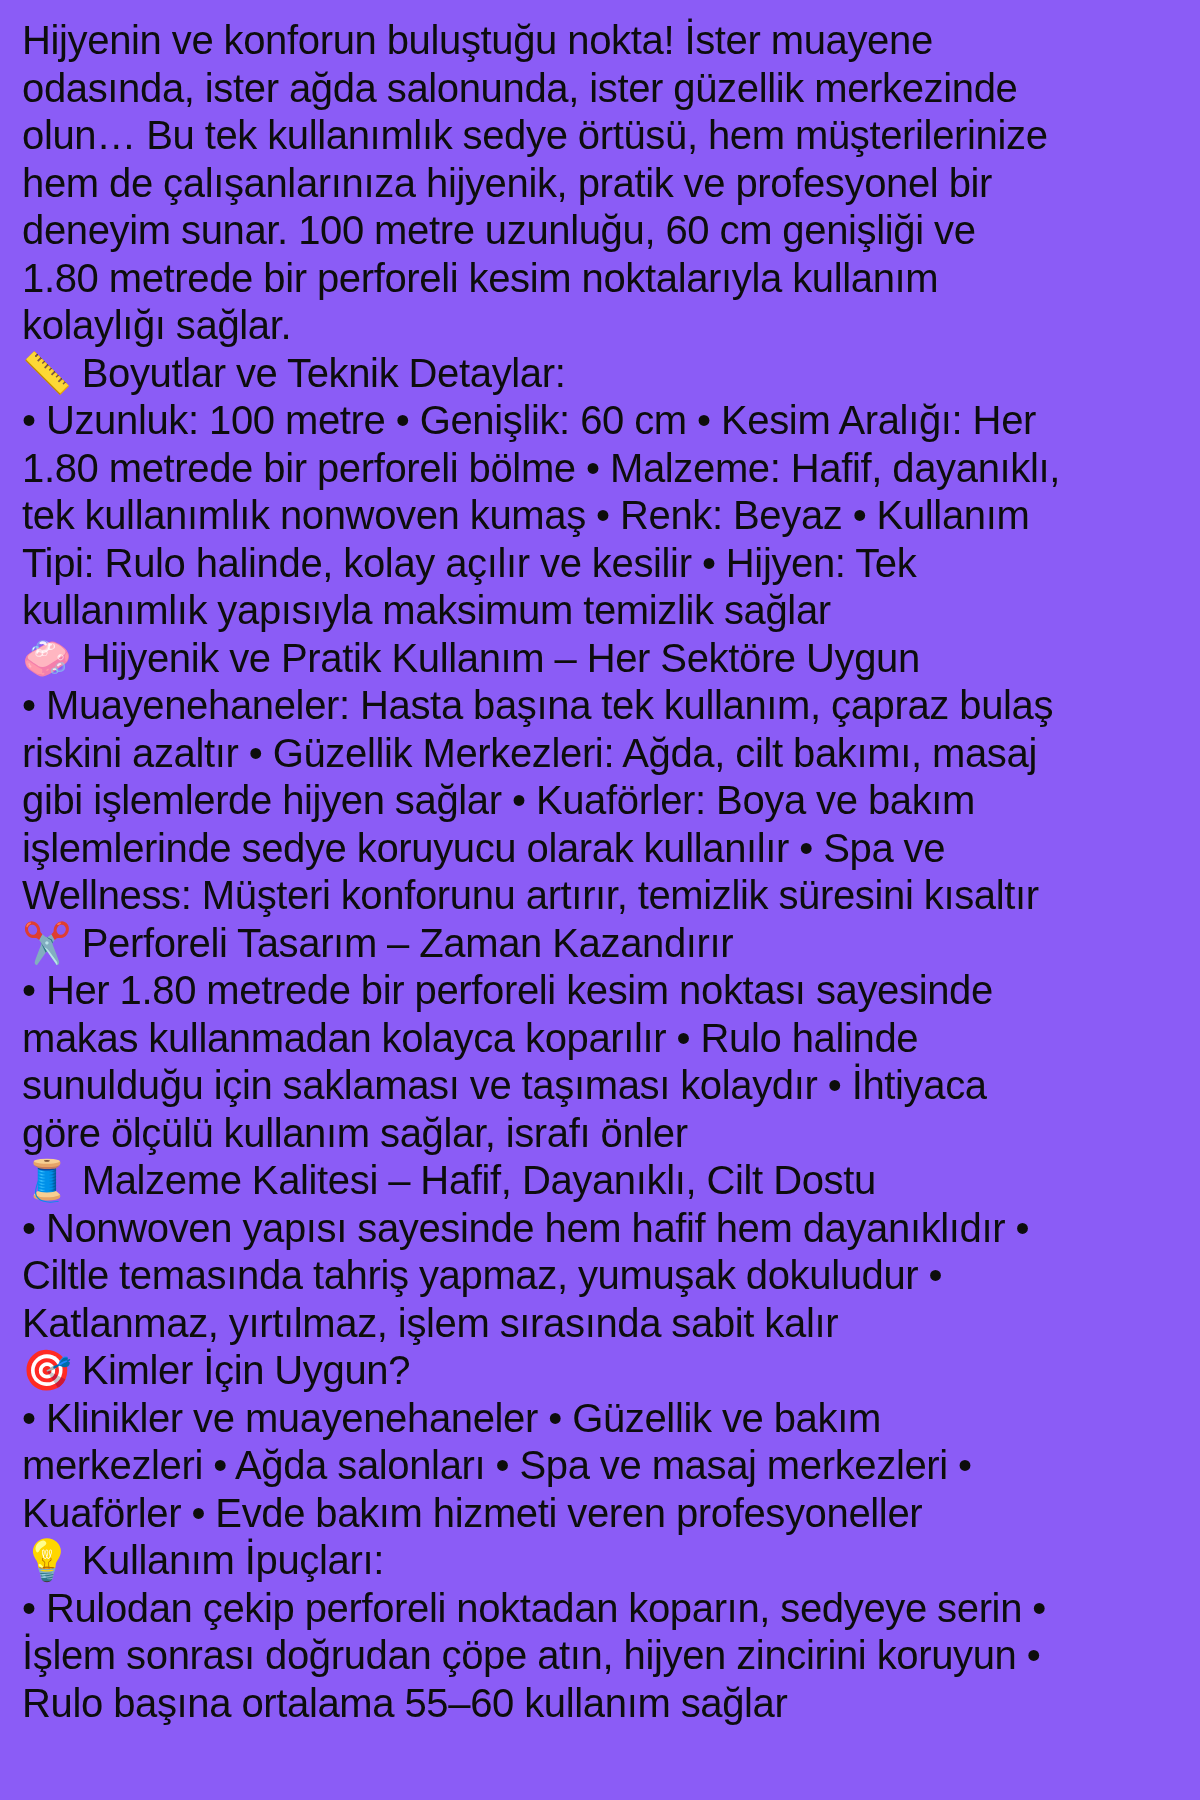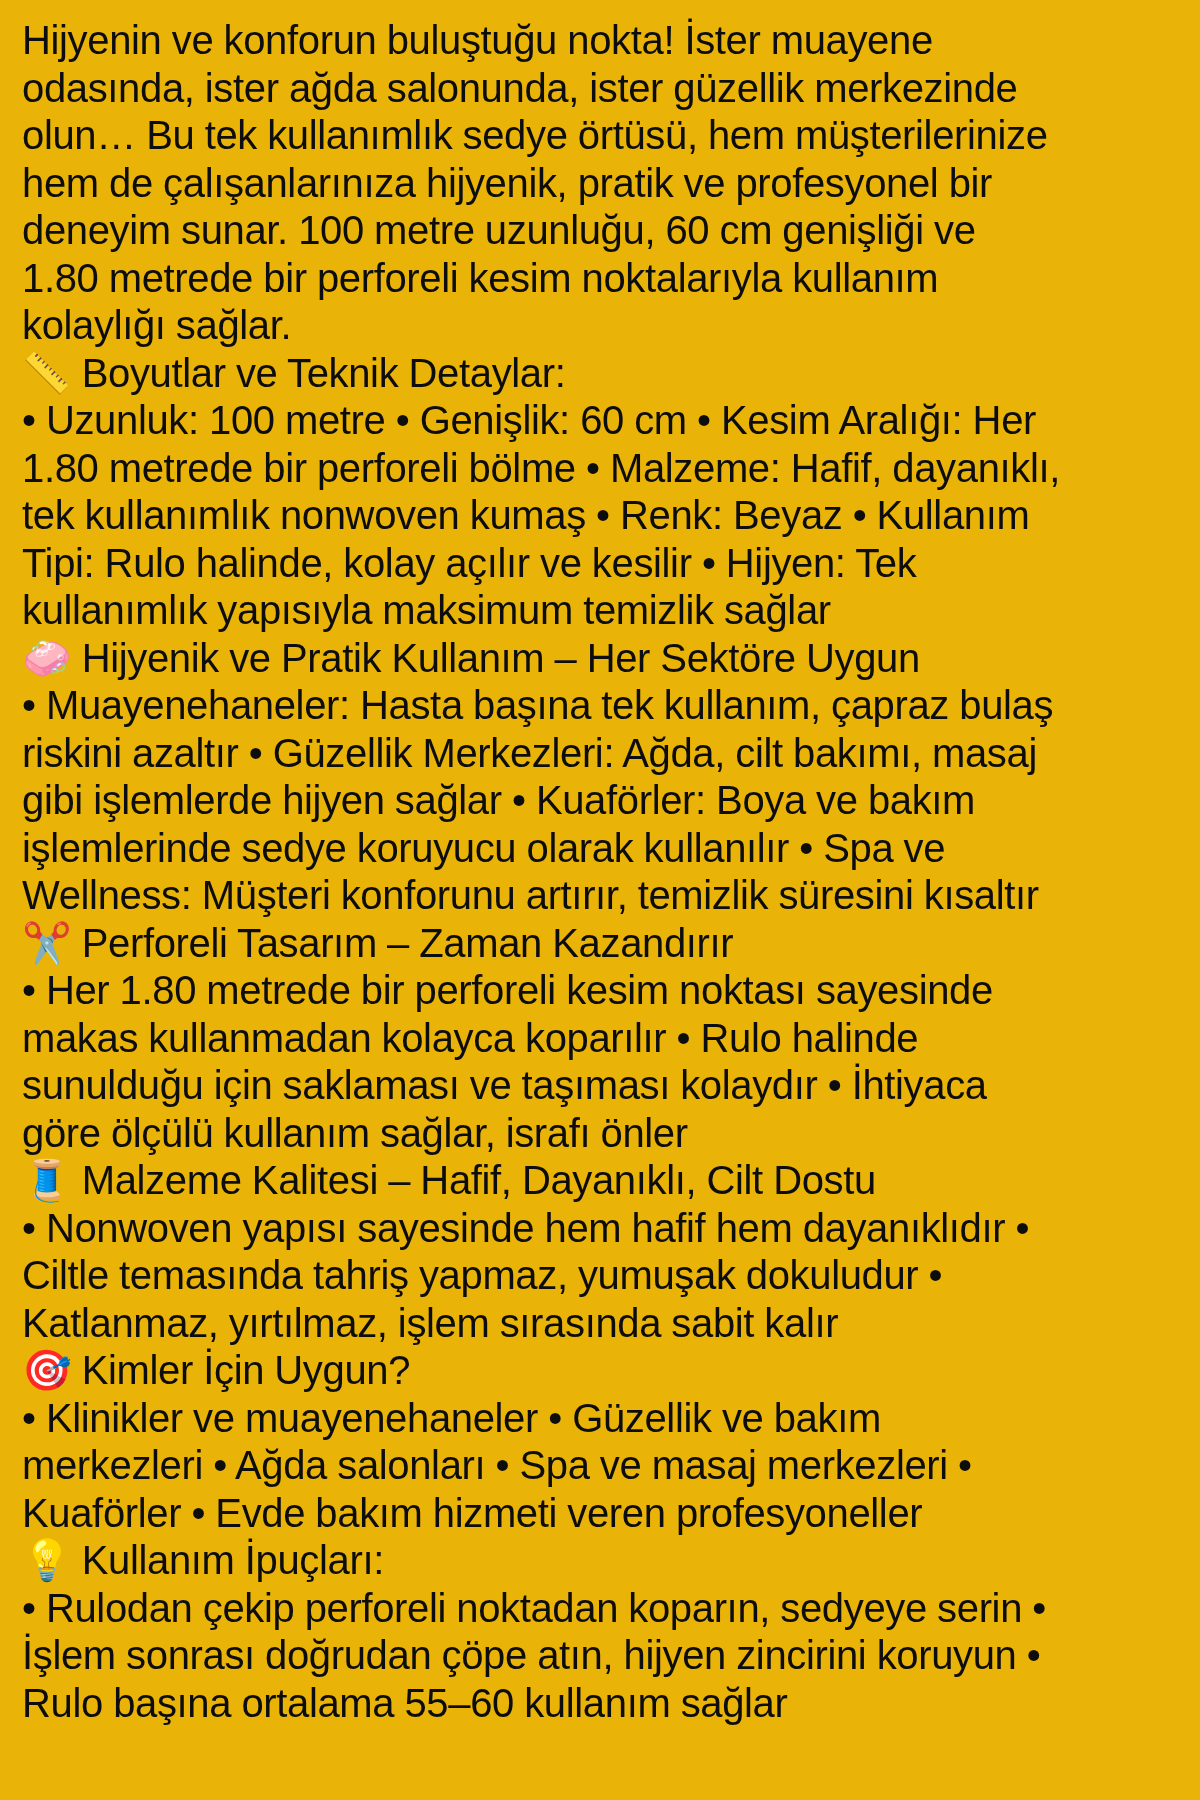--- a/index.html
+++ b/index.html
@@ -10,21 +10,21 @@
   body {
     width: 1200px;
     height: 1800px;
     overflow: hidden;
     font-family: "Liberation Sans", "DejaVu Sans", sans-serif;
   }
   #doc {
     box-sizing: border-box;
     width: 1200px;
     height: 1800px;
-    background: #eab308;
+    background: #8b5cf6;
     padding: 17px 140px 0 22px;
   }
   .para {
     margin: 0;
     color: #0d0d0d;
     font-size: 40px;
     line-height: 47.5px;
     letter-spacing: -0.35px;
     font-weight: 400;
     word-spacing: -0.5px;

